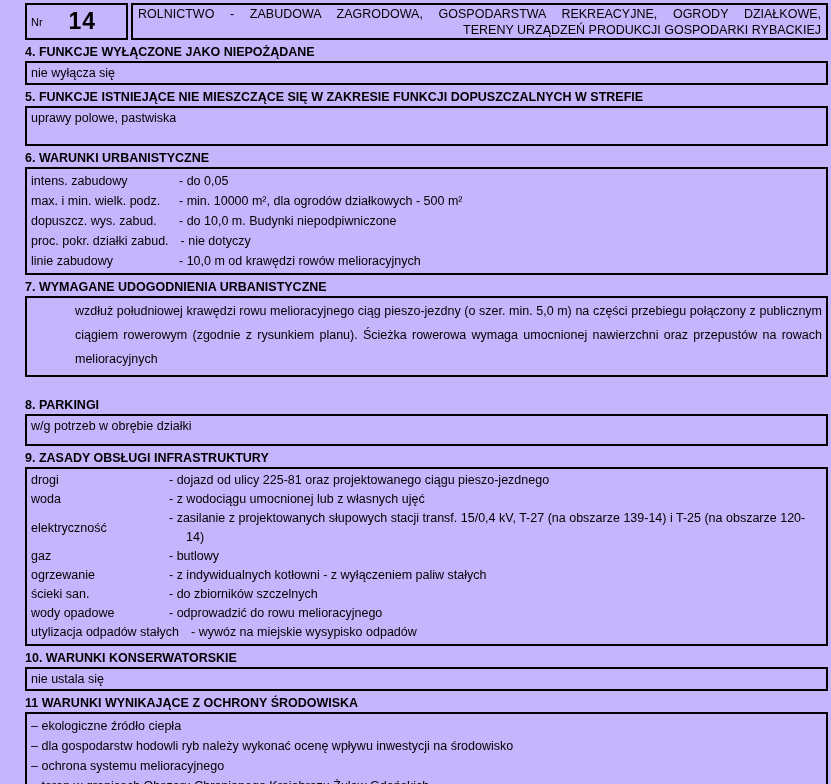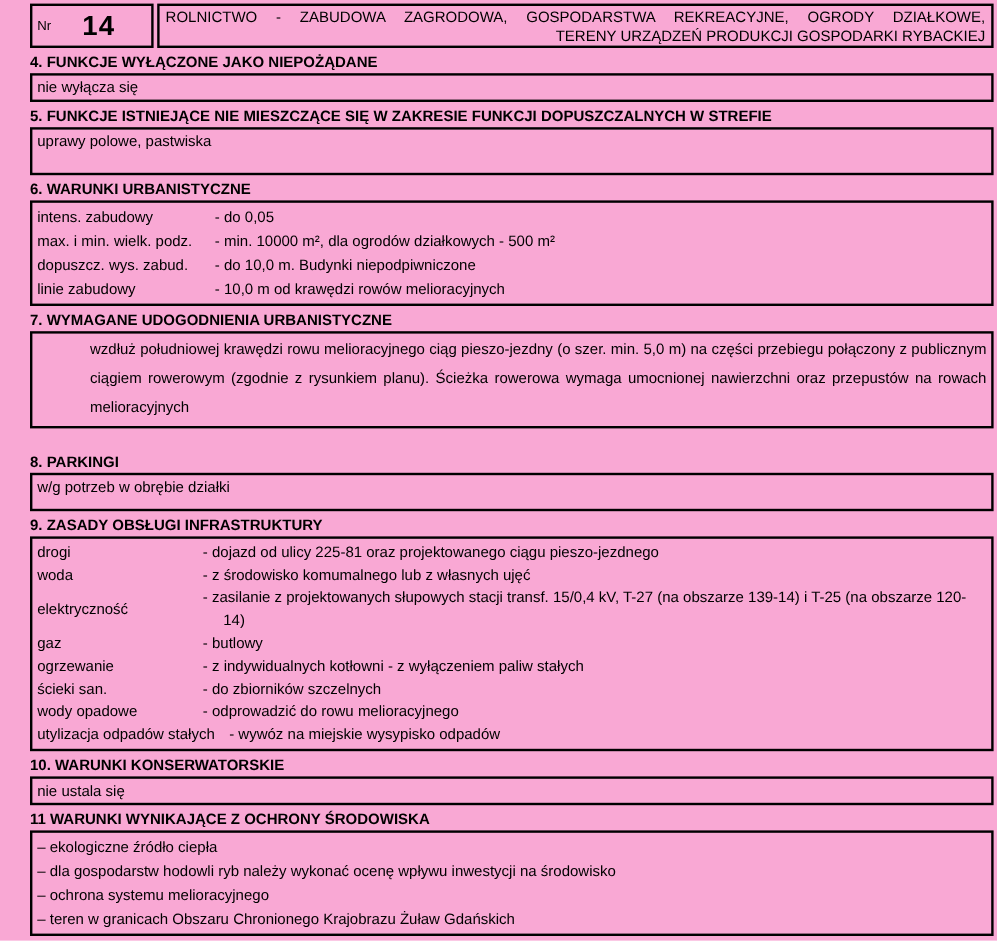--- a/index.html
+++ b/index.html
@@ -6,21 +6,21 @@
   html, body {
     background: #ffffff;
     font-family: "Liberation Sans", "DejaVu Sans", sans-serif;
     color: #000;
   }
   .page {
     width: 831px;
     height: 784px;
     overflow: hidden;
     padding: 3px 3px 0 25px;
-    background: #f9a8d4;
+    background: #c4b5fd;
   }
   
   .hdr { display: flex; }
   .hdr-nr {
     width: 103px;
     border: 2px solid #000;
     margin-right: 3px;
     display: flex;
     align-items: center;
     padding: 2px 4px;
@@ -106,20 +106,24 @@
     </div>
     <div class="row">
       <span class="lbl">max. i min. wielk. podz.</span>
       <span class="val">- min. 10000 m², dla ogrodów działkowych - 500 m²</span>
     </div>
     <div class="row">
       <span class="lbl">dopuszcz. wys. zabud.</span>
       <span class="val">- do 10,0 m. Budynki niepodpiwniczone</span>
     </div>
     <div class="row">
+      <span class="lbl">proc. pokr. działki zabud.</span>
+      <span class="val">- nie dotyczy</span>
+    </div>
+    <div class="row">
       <span class="lbl">linie zabudowy</span>
       <span class="val">- 10,0 m od krawędzi rowów melioracyjnych</span>
     </div>
   </div>
 
   <div class="sec-heading">7. WYMAGANE UDOGODNIENIA URBANISTYCZNE</div>
   <div class="box wide-lines">
     <span>wzdłuż południowej krawędzi rowu melioracyjnego ciąg pieszo-jezdny (o szer. min. 5,0 m) na części przebiegu połączony z publicznym ciągiem rowerowym (zgodnie z rysunkiem planu). Ścieżka rowerowa wymaga umocnionej nawierzchni oraz przepustów na rowach melioracyjnych</span>
   </div>
 
@@ -129,21 +133,21 @@
   </div>
 
   <div class="sec-heading">9. ZASADY OBSŁUGI INFRASTRUKTURY</div>
   <div class="box rows rows-9">
     <div class="row">
       <span class="lbl">drogi</span>
       <span class="val">- dojazd od ulicy 225-81 oraz projektowanego ciągu pieszo-jezdnego</span>
     </div>
     <div class="row">
       <span class="lbl">woda</span>
-      <span class="val">- z środowisko komumalnego lub z własnych ujęć</span>
+      <span class="val">- z wodociągu umocnionej lub z własnych ujęć</span>
     </div>
     <div class="row">
       <span class="lbl">elektryczność</span>
       <span class="val">- zasilanie z projektowanych słupowych stacji transf. 15/0,4 kV, T-27 (na obszarze 139-14) i T-25 (na obszarze 120-14)</span>
     </div>
     <div class="row">
       <span class="lbl">gaz</span>
       <span class="val">- butlowy</span>
     </div>
     <div class="row">

